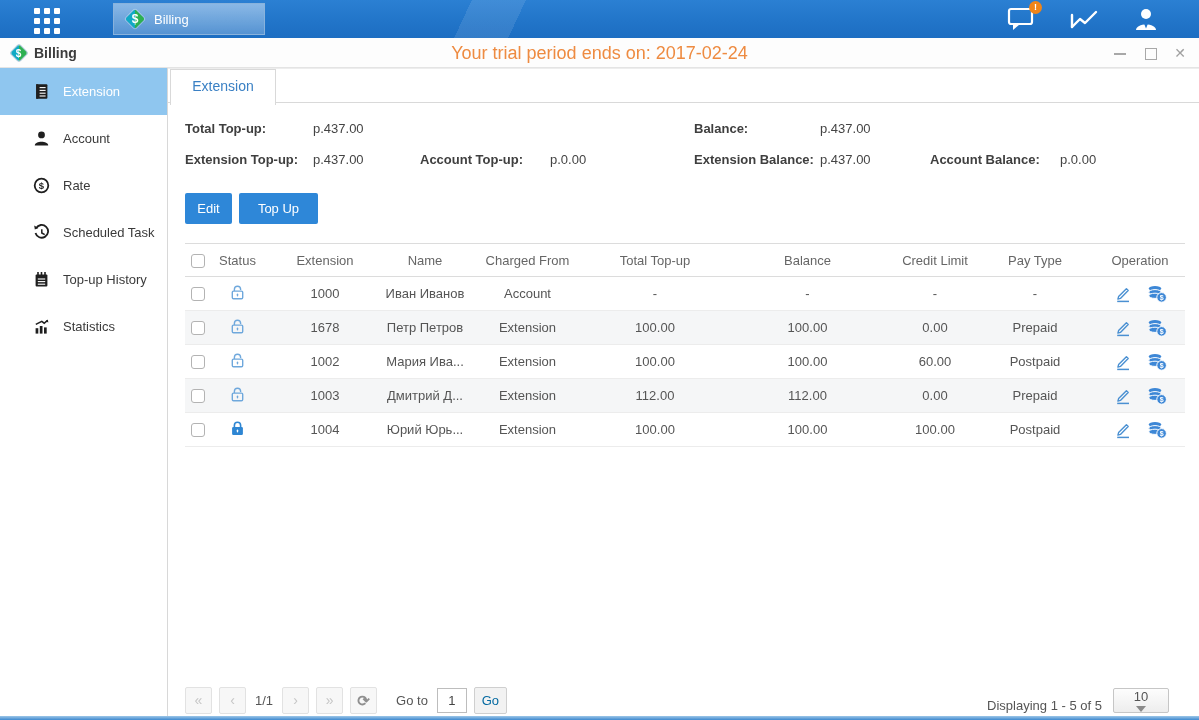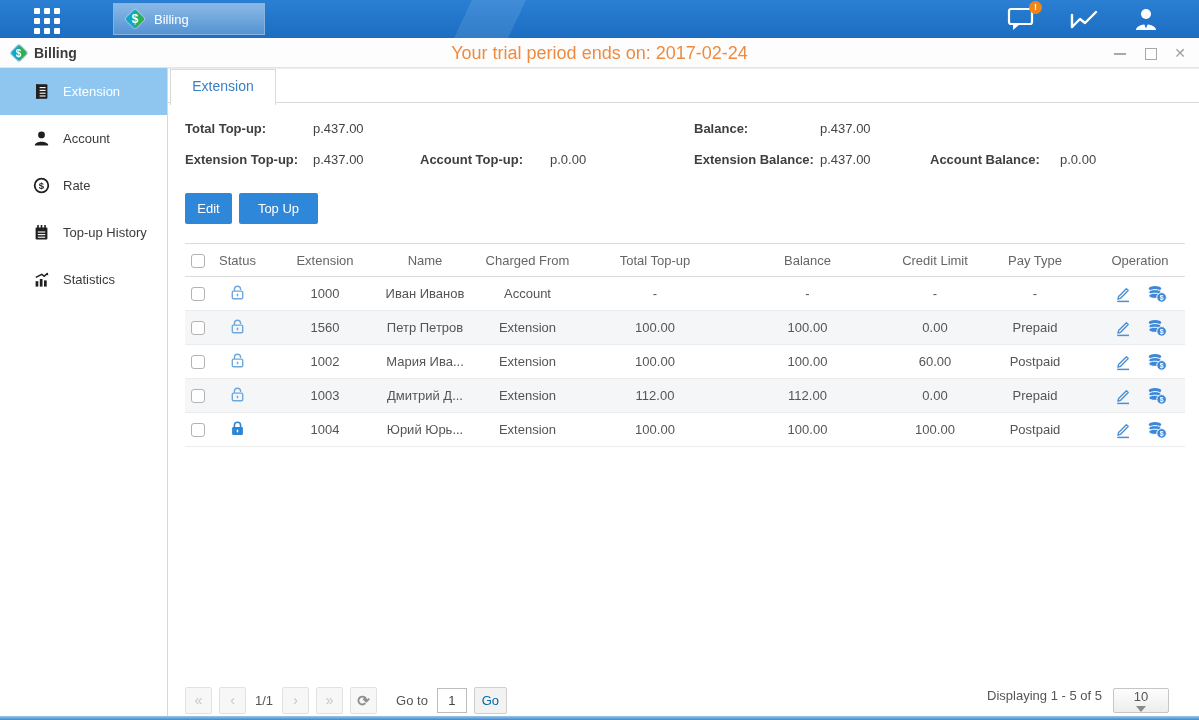--- a/index.html
+++ b/index.html
@@ -72,21 +72,21 @@
 
   
   .pager { position:absolute; left:17px; top:617px; width:1000px; height:30px; display:flex; align-items:center; }
   .pbtn { width:27px; height:27px; background:#f7f7f7; border:1px solid #e2e2e2; border-radius:2px;
     color:#c6c6c6; font-size:14px; text-align:center; line-height:25px; margin-right:7px; cursor:pointer; user-select:none; }
   .pbtn.ref { color:#8f8f8f; font-size:15px; font-weight:bold; }
   .pageno { font-size:13px; color:#555; margin:0 9px 0 2px; }
   .goto-lbl { font-size:13px; color:#555; margin:0 9px 0 12px; }
   .goto-in { width:30px; height:25px; border:1px solid #bdbdbd; font-size:13px; color:#444; text-align:center; font-family:inherit; }
   .gobtn { width:33px; height:27px; background:#f2f2f2; border:1px solid #cfcfcf; border-radius:2px; color:#0369a1; font-size:13px; margin-left:7px; cursor:pointer; font-family:inherit; }
-  .pright { margin-left:auto; display:flex; align-items:flex-start; gap:11px; }
+  .pright { margin-left:auto; display:flex; align-items:flex-end; gap:11px; }
   .disp { font-size:13px; color:#555; }
   .psize { width:56px; height:25px; background:linear-gradient(180deg,#fdfdfd,#ededed); border:1px solid #c6c6c6; border-radius:2px;
     display:flex; align-items:center; padding:0 7px; cursor:pointer; margin-right:16px;flex-direction:column; }
   .psize .v { font-size:13px; color:#555; flex:1; }
   .caret { width:0; height:0; border-left:5px solid transparent; border-right:5px solid transparent; border-top:6px solid #8a8a8a; }
 
   .bottom-edge { position:absolute; left:0; top:716px; width:1199px; height:4px; background:linear-gradient(180deg,#9cc6e8,#3f89cf); }
 </style>
 </head>
 <body>
@@ -172,20 +172,28 @@
         <path d="M1.8 15.6 c0-5 13.4-5 13.4 0 z" fill="#1f1f1f"></path>
       </svg>
       <span>Account</span>
     </div>
     <div class="side-item">
       <svg width="17" height="17" viewBox="0 0 17 17">
         <circle cx="8.5" cy="8.5" r="6.8" fill="none" stroke="#1f1f1f" stroke-width="1.8"></circle>
         <text x="8.5" y="11.8" text-anchor="middle" font-size="9.5" font-weight="bold" fill="#1f1f1f" font-family="Liberation Sans, sans-serif">$</text>
       </svg>
       <span>Rate</span>
+    </div>
+    <div class="side-item">
+      <svg width="17" height="17" viewBox="0 0 17 17">
+        <path d="M3.1 4.2 A6.4 6.4 0 1 1 2.5 9" fill="none" stroke="#1f1f1f" stroke-width="1.8"></path>
+        <path d="M1.2 1.6 l0.6 4 3.6-1.6 z" fill="#1f1f1f"></path>
+        <path d="M8.8 5.2 V9 l2.9 1.7" fill="none" stroke="#1f1f1f" stroke-width="1.5"></path>
+      </svg>
+      <span>Scheduled Task</span>
     </div>
     <div class="side-item">
       <svg width="17" height="17" viewBox="0 0 17 17">
         <rect x="2.6" y="3.4" width="11.8" height="12.2" rx="1" fill="#1f1f1f"></rect>
         <g stroke="#1f1f1f" stroke-width="1.6">
             <line x1="5" y1="1" x2="5" y2="4.4"></line>
             <line x1="8.5" y1="1" x2="8.5" y2="4.4"></line>
             <line x1="12" y1="1" x2="12" y2="4.4"></line>
           </g>
         <g stroke="#fff" stroke-width="1.1">
@@ -291,21 +299,21 @@
           </span>
         </td>
       </tr>
           <tr class="alt">
         <td><span class="cbx"></span></td>
         <td class="c-status"><svg width="17" height="17" viewBox="0 0 17 17">
                 <path d="M5.4 7.1 V5.3 a3.1 3.1 0 0 1 6.2 0 v0.7" fill="none" stroke="#6fa8dc" stroke-width="1.4"></path>
                 <rect x="3.3" y="7.1" width="10.4" height="7.6" rx="1.2" fill="none" stroke="#6fa8dc" stroke-width="1.4"></rect>
                 <rect x="7.8" y="9.6" width="1.4" height="2.8" rx="0.7" fill="#6fa8dc"></rect>
               </svg></td>
-        <td class="c-ext">1560</td>
+        <td class="c-ext">1678</td>
         <td class="c-name">Петр Петров</td>
         <td class="c-charged">Extension</td>
         <td class="c-topup">100.00</td>
         <td class="c-bal">100.00</td>
         <td class="c-credit">0.00</td>
         <td class="c-pay">Prepaid</td>
         <td>
           <span class="opcell">
             <svg width="18" height="18" viewBox="0 0 18 18">
               <path d="M4.6 11.6 L12.4 3.8 L14.2 5.6 L6.4 13.4 L3.9 14.1 Z" fill="none" stroke="#4a90d2" stroke-width="1.4" stroke-linejoin="round"></path>

